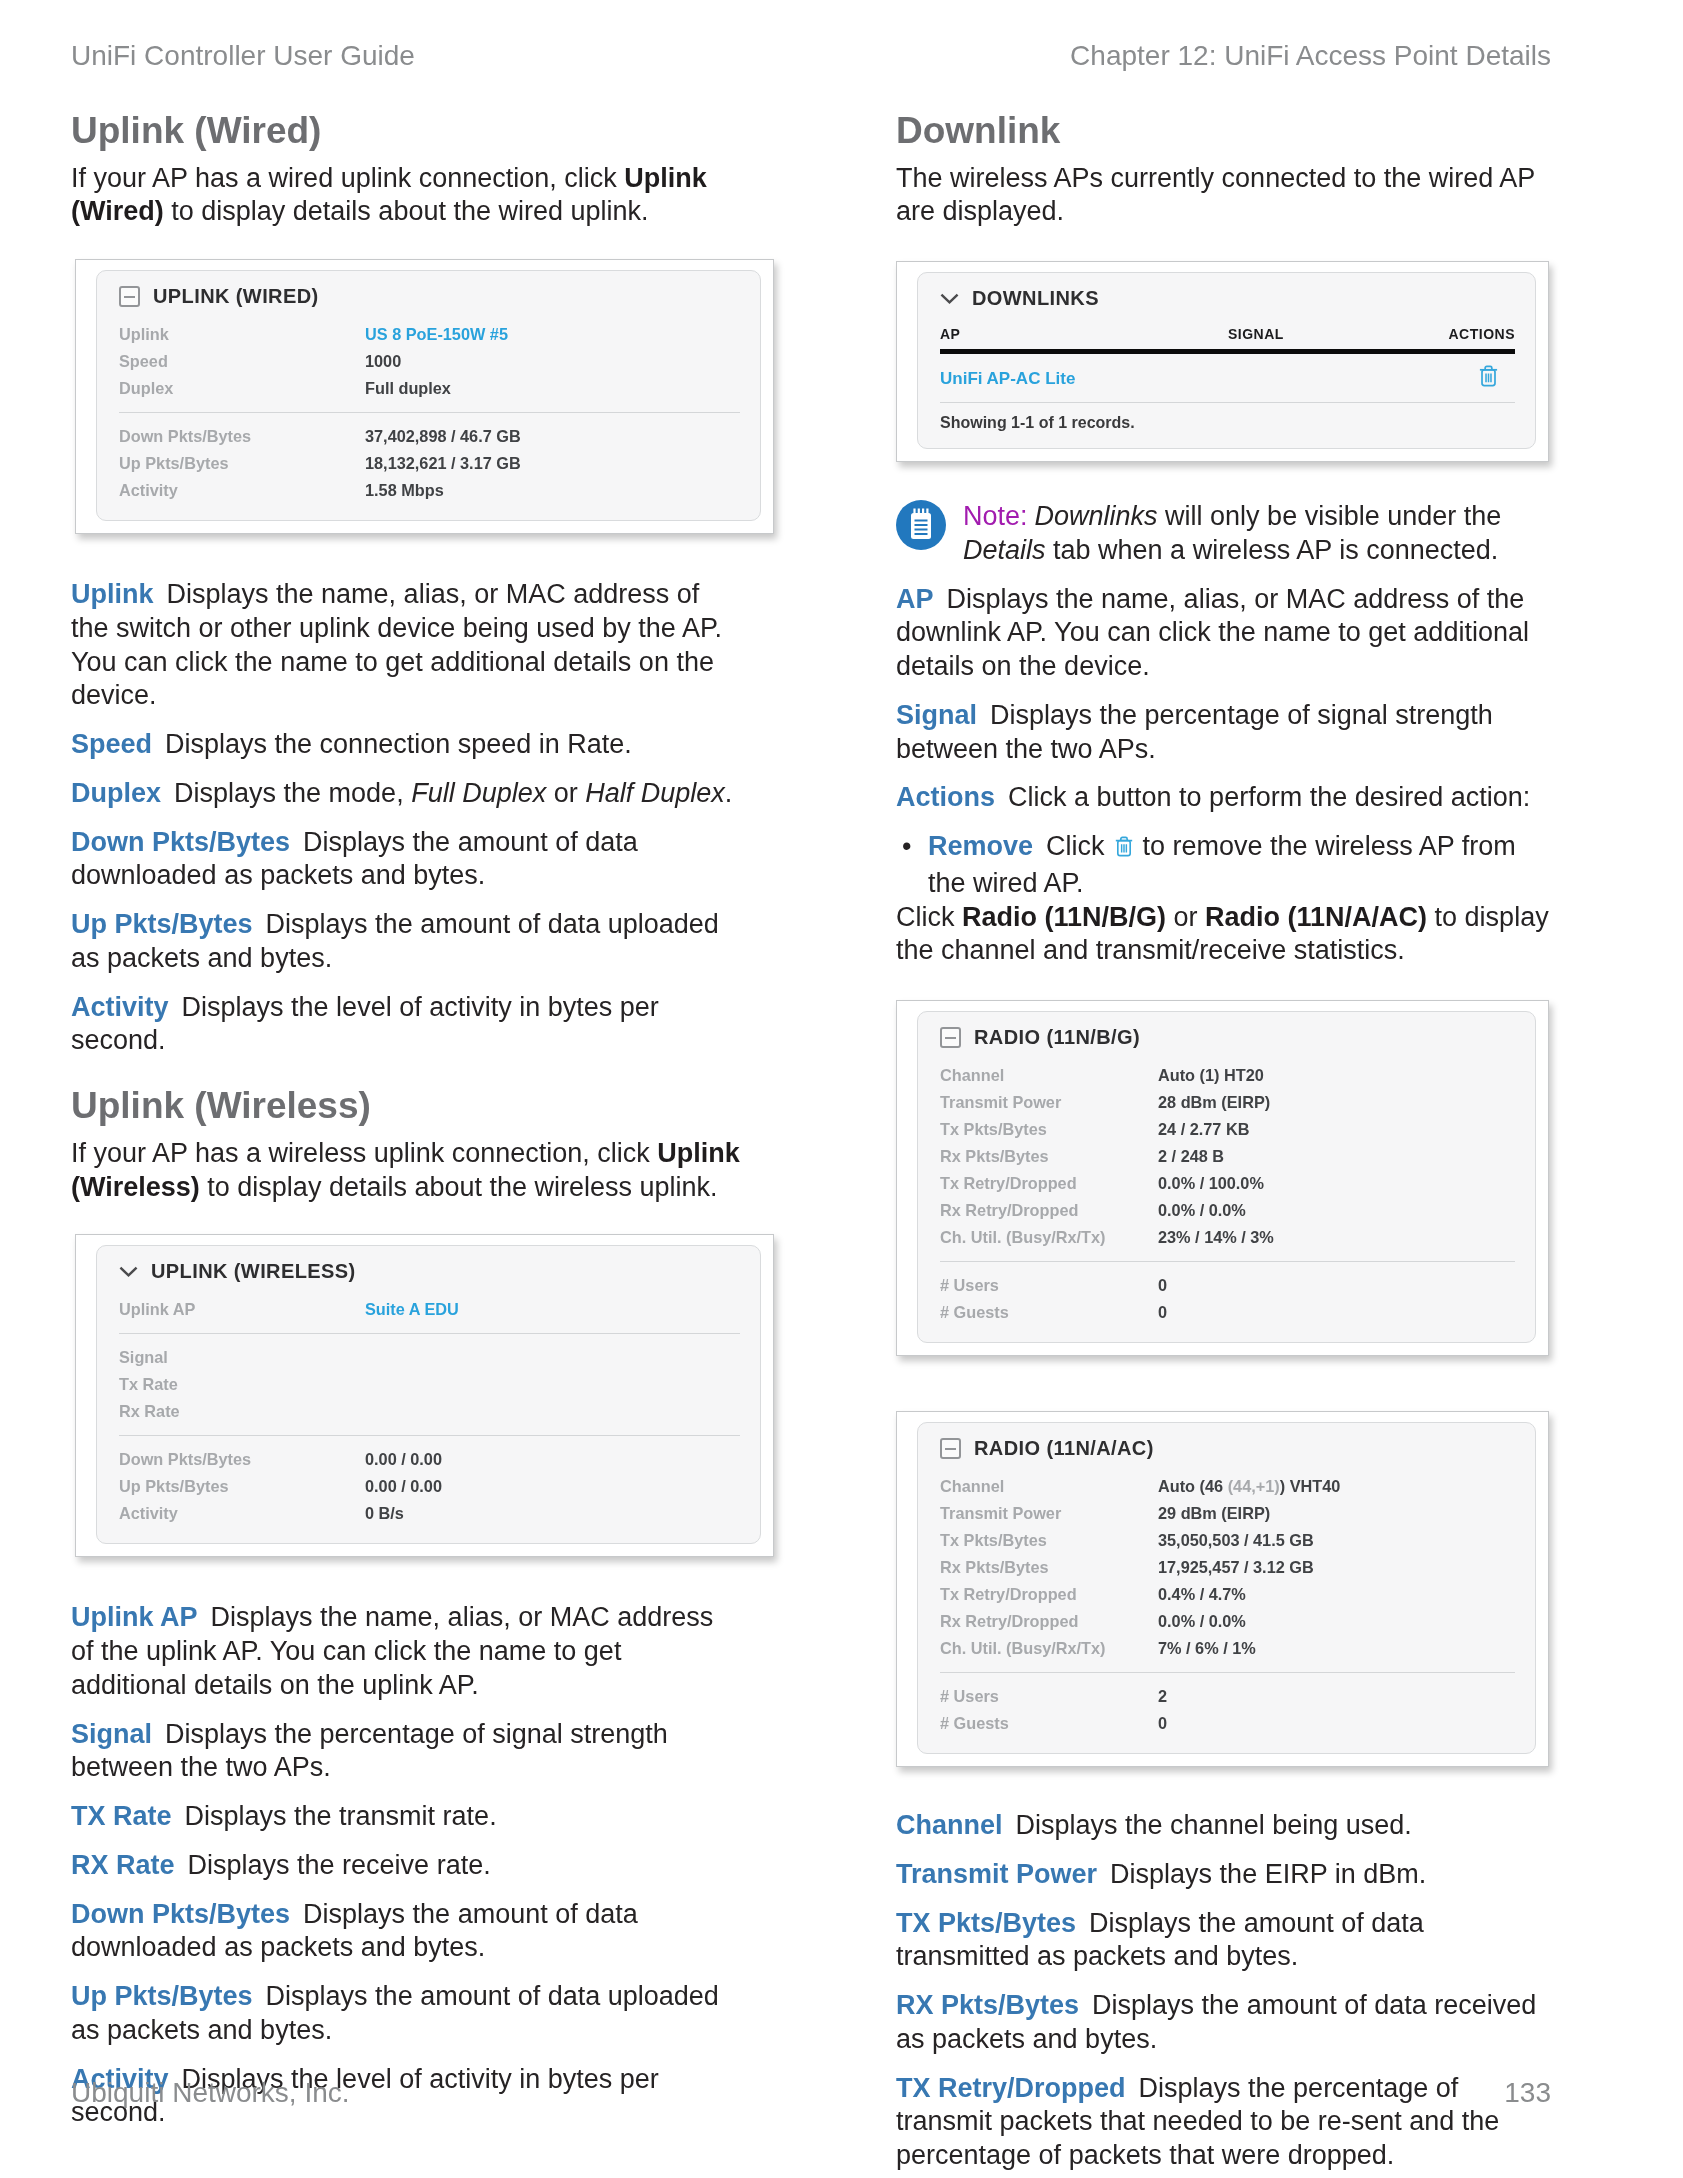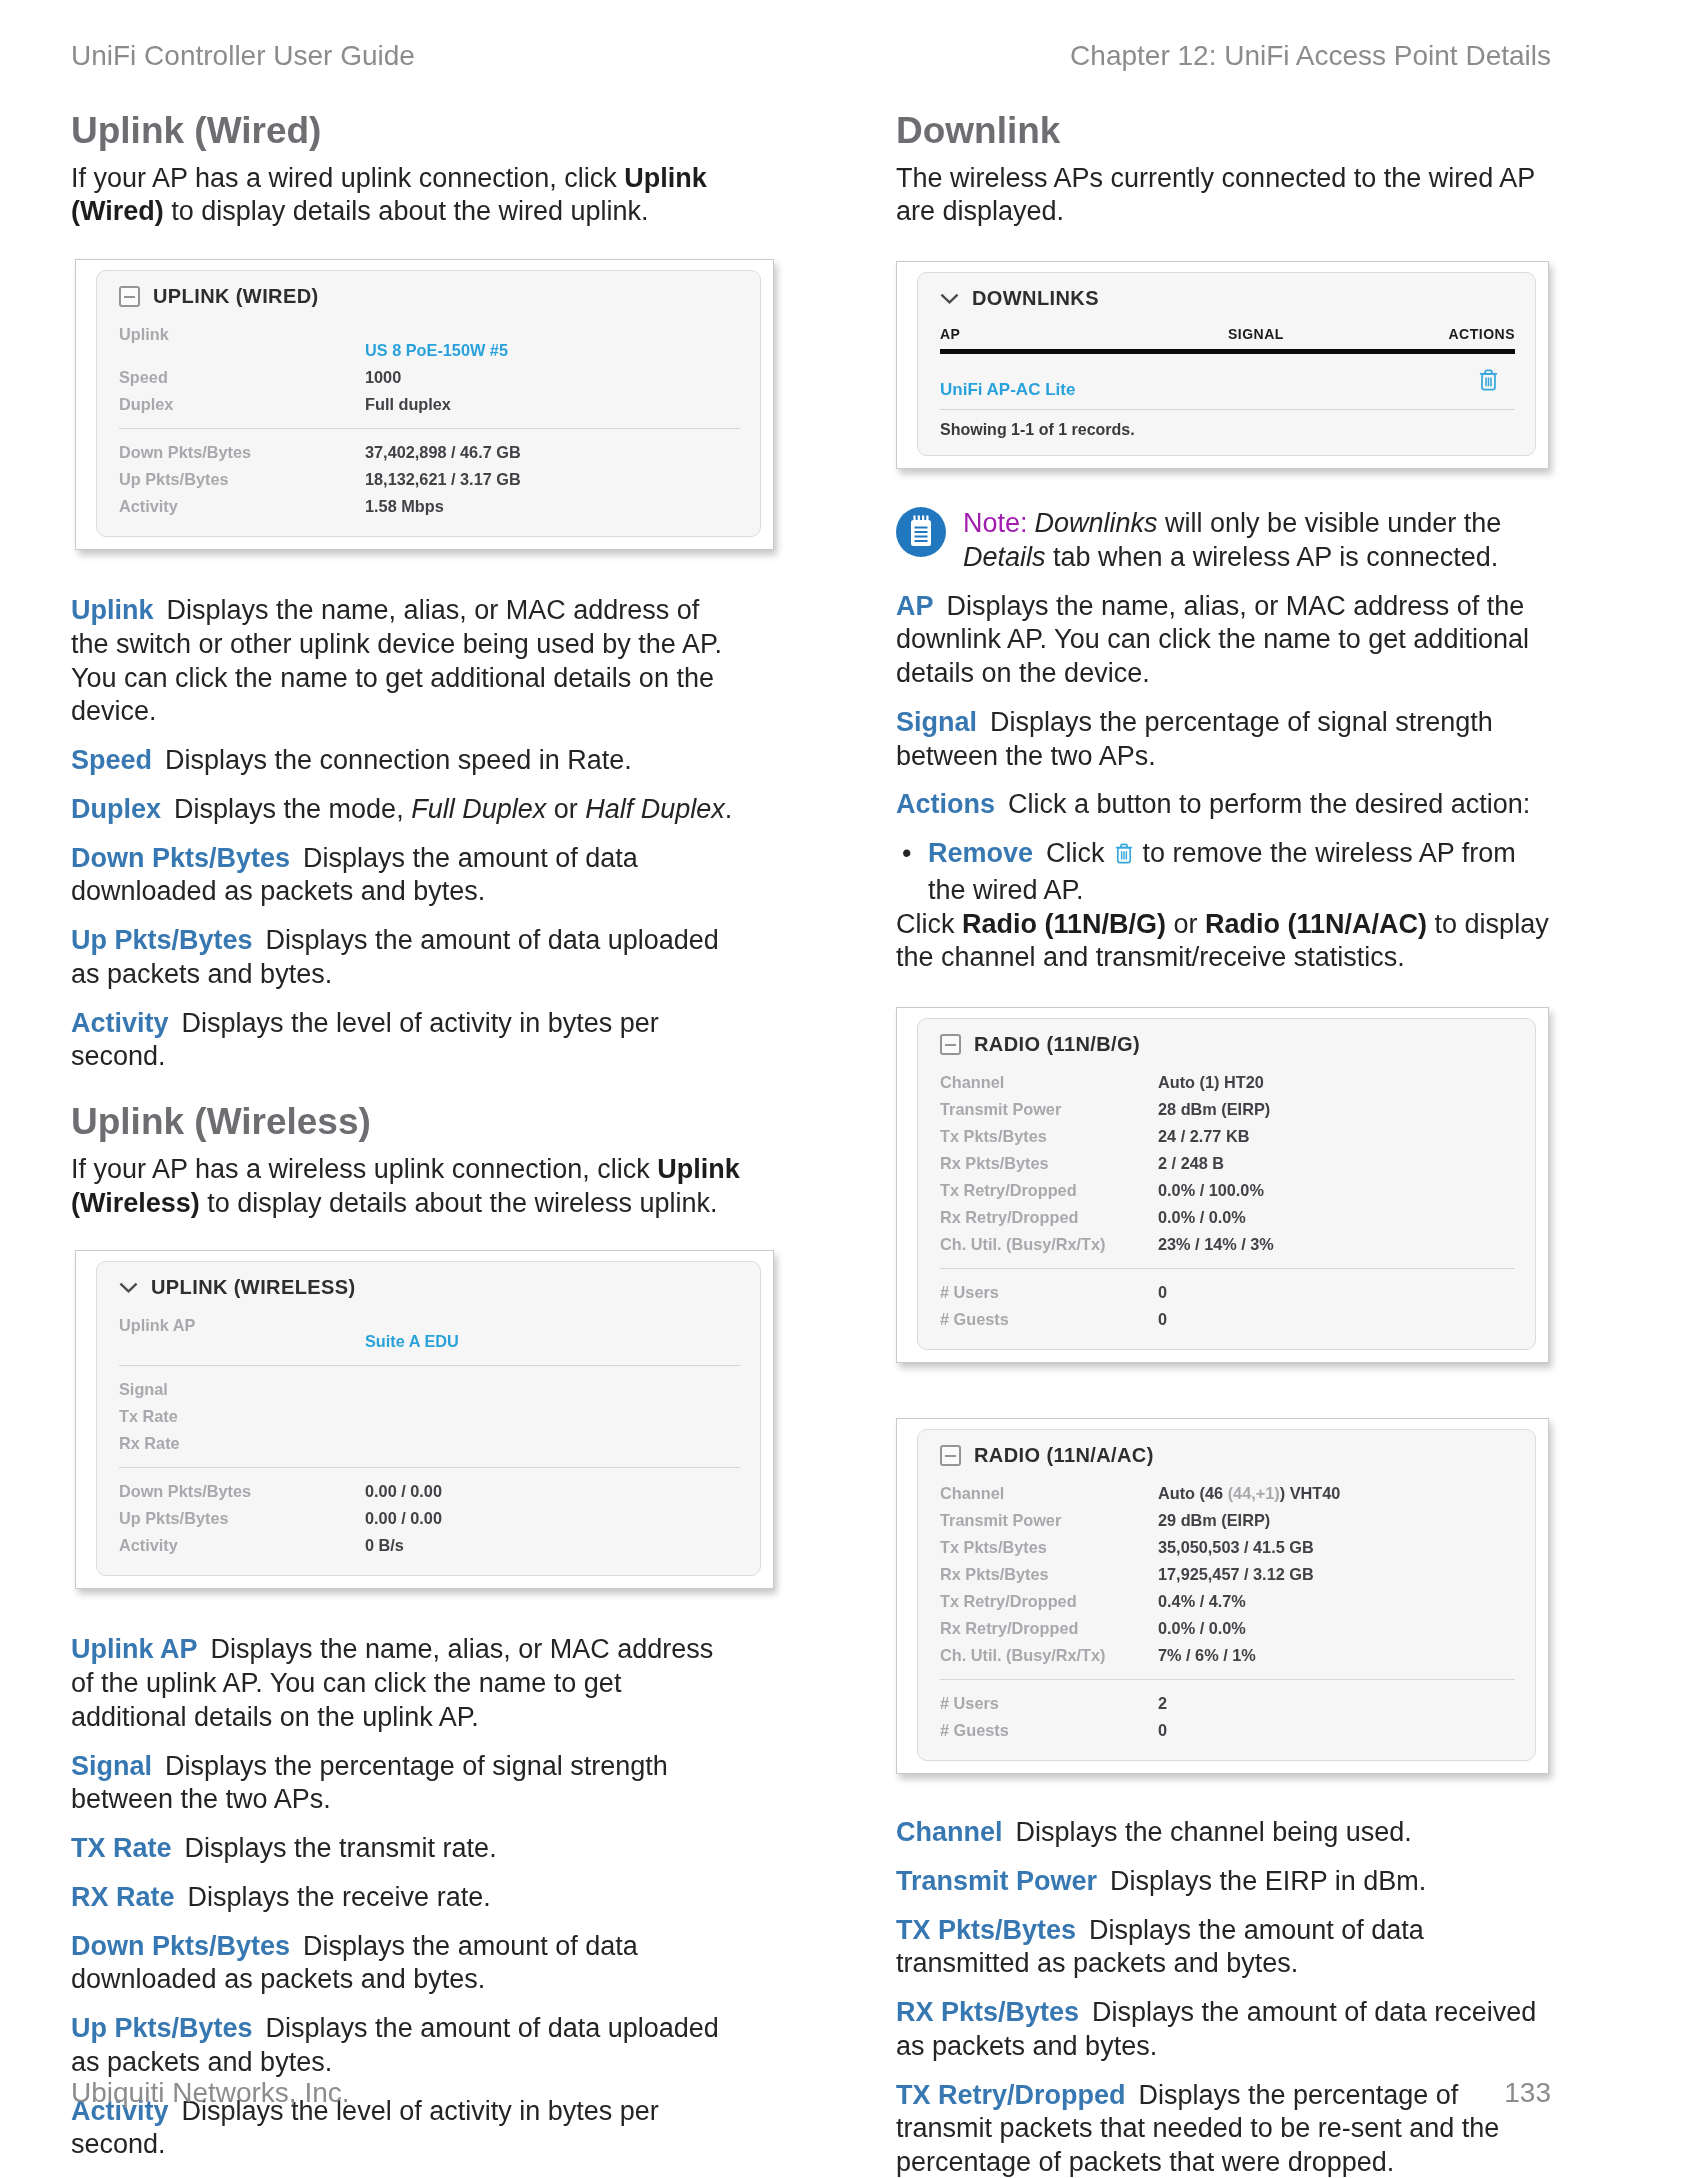--- a/index.html
+++ b/index.html
@@ -32,21 +32,21 @@
         color:#2e2e30;letter-spacing:0.4px;margin-bottom:13px;}
   .minus-icon{width:17px;height:17px;border:2px solid #939598;border-radius:3px;
         position:relative;display:inline-block;flex:none;background:#fbfbfb;}
   .minus-icon::after{content:"";position:absolute;left:3px;right:3px;top:50%;height:2px;
         margin-top:-1px;background:#939598;}
   .chev{display:inline-flex;flex:none;}
   .prow{display:flex;font-size:16.3px;line-height:27px;min-height:27px;font-weight:700;}
   .plabel{color:#a7a9ac;width:246px;flex:none;}
   .card-radio .plabel{width:218px;}
   .pvalue{color:#404245;}
-  .plink{color:#29a2dc;margin-top:16px;}
+  .plink{color:#29a2dc;}
   .gseg{color:#a7a9ac;}
   .chr{border-top:1px solid #d4d6d8;margin:10px 0;}
   
   .dl-cols{display:grid;grid-template-columns:1fr 168px 119px;font-size:14px;font-weight:700;
         letter-spacing:0.5px;color:#1c1c1e;margin-top:16px;}
   .dl-cols .c3{text-align:right;}
   .dl-bar{height:5px;background:#0b0b0b;margin-top:7px;}
   .dl-row{display:grid;grid-template-columns:1fr 168px 119px;align-items:center;
         padding:10px 0 9px;font-size:17px;font-weight:700;}
   .dl-row .c3{text-align:right;padding-right:16px;}

